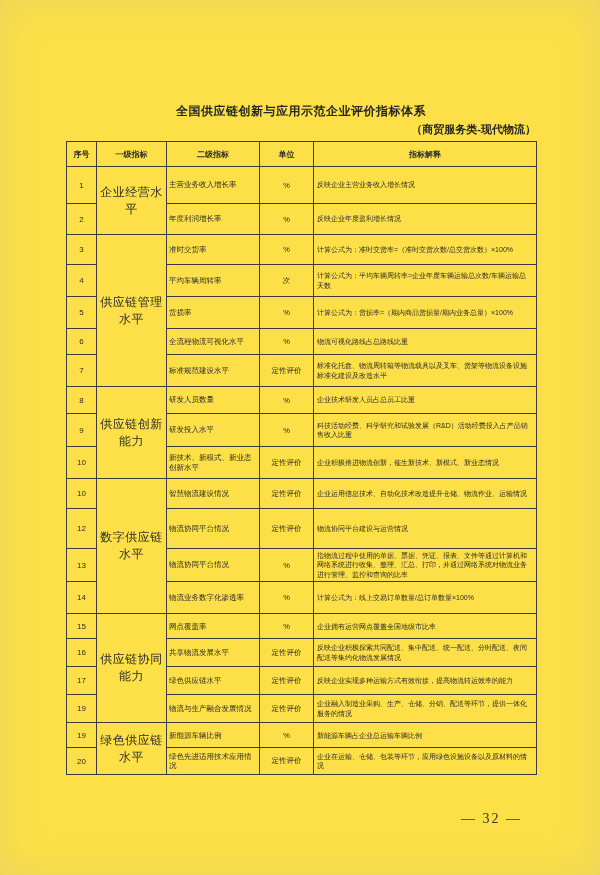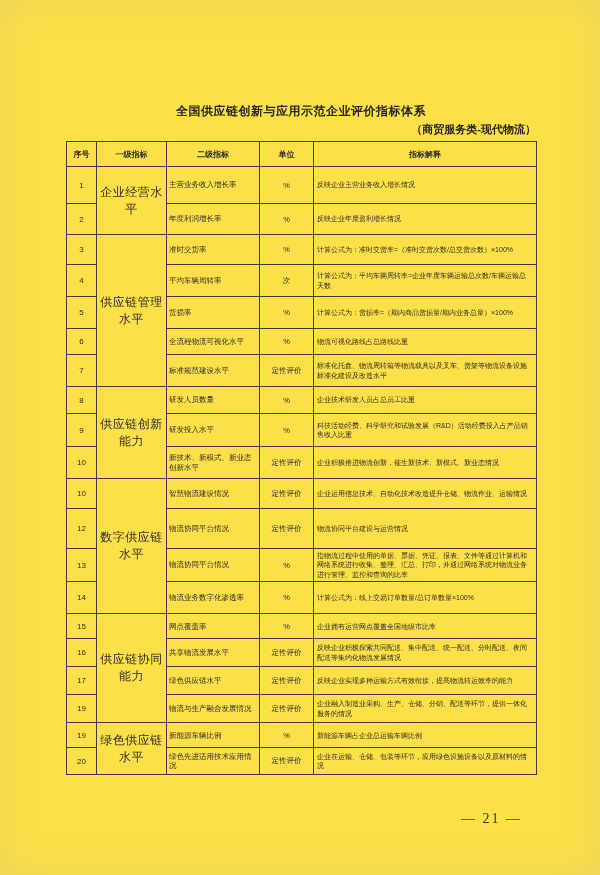--- a/index.html
+++ b/index.html
@@ -228,15 +228,15 @@
     </tr>
     <tr style="height:27px">
       <td class="no">20</td>
       <td class="l2">绿色先进适用技术应用情况</td>
       <td class="unit">定性评价</td>
       <td class="exp">企业在运输、仓储、包装等环节，应用绿色设施设备以及原材料的情况</td>
     </tr>
   </tbody>
     </table>
 
-  <div class="page-number">—  21  —</div>
+  <div class="page-number">—  32  —</div>
 
 </div>
 
 </body></html>

